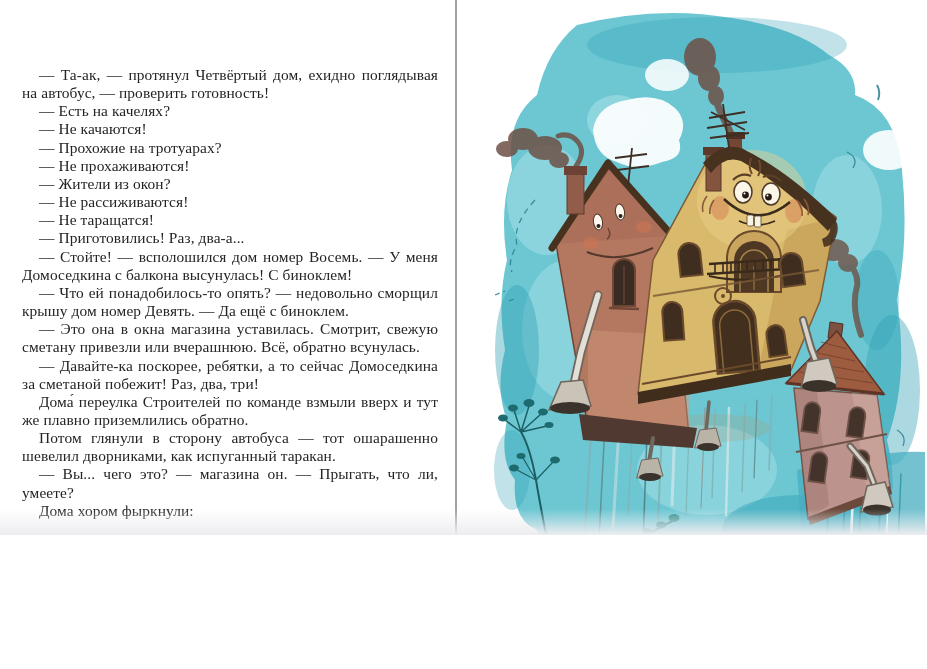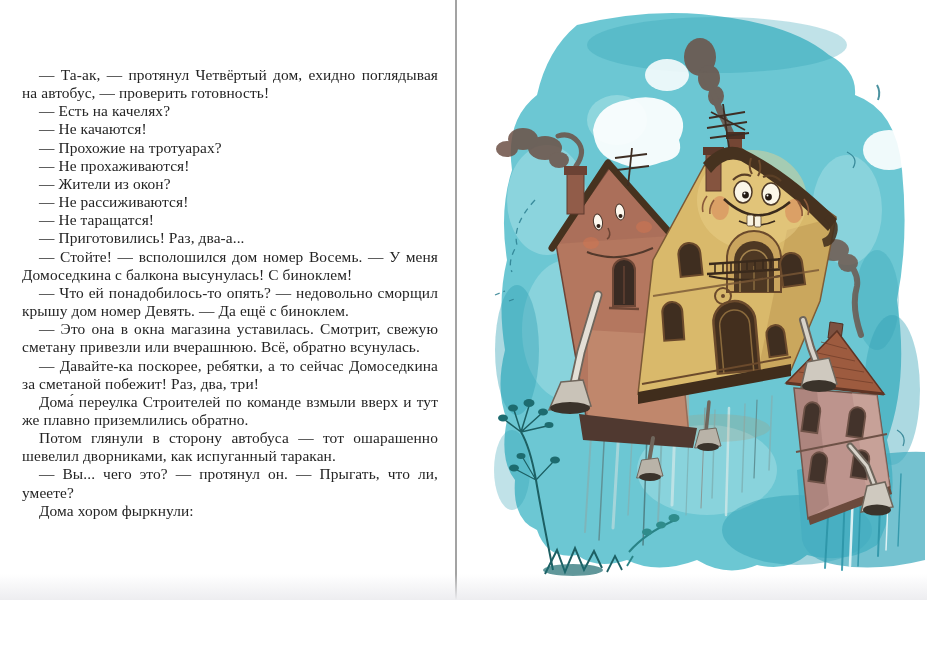--- a/index.html
+++ b/index.html
@@ -1,17 +1,17 @@
 <!DOCTYPE html>
 <html><head>
 <meta charset="utf-8">
 <style>
   html,body { margin:0; padding:0; background:#ffffff; }
   .spread {
-    position:relative; width:927px; height:600px; overflow:hidden;
+    position:relative; width:927px; height:535px; overflow:hidden;
     background:#ffffff;
     font-family:"Liberation Serif","DejaVu Serif",serif;
   }
   .text-block {
     position:absolute; left:22px; top:66px; width:416px;
     font-size:15.4px; line-height:18.15px; color:#242424;
     text-align:justify; letter-spacing:0.1px;
   }
   .text-block p { margin:0; text-indent:17px; }
   .page-number {
@@ -39,21 +39,21 @@
     <p>— Жители из окон?</p>
     <p>— Не рассиживаются!</p>
     <p>— Не таращатся!</p>
     <p>— Приготовились! Раз, два-а...</p>
     <p>— Стойте! — всполошился дом номер Восемь. — У меня Домоседкина с балкона высунулась! С биноклем!</p>
     <p>— Что ей понадобилось-то опять? — недовольно сморщил крышу дом номер Девять. — Да ещё с биноклем.</p>
     <p>— Это она в окна магазина уставилась. Смотрит, свежую сметану привезли или вчерашнюю. Всё, обратно всунулась.</p>
     <p>— Давайте-ка поскорее, ребятки, а то сейчас Домоседкина за сметаной побежит! Раз, два, три!</p>
     <p>Дома́ переулка Строителей по команде взмыли вверх и тут же плавно приземлились обратно.</p>
     <p>Потом глянули в сторону автобуса — тот ошарашенно шевелил дворниками, как испуганный таракан.</p>
-    <p>— Вы... чего это? — протянул он. — Прыгать, что ли, умеете?</p>
+    <p>— Вы... чего это? — магазина он. — Прыгать, что ли, умеете?</p>
     <p>Дома хором фыркнули:</p>
   </div>
   <div class="page-number">70</div>
 
   <div class="divider"></div>
 
   <svg class="illustration" viewBox="0 0 470 669" xmlns="http://www.w3.org/2000/svg">
 
     <g>
       <path opacity="0.92" d="M 120,25 Q 200,5 275,18 Q 340,28 372,55 Q 400,70 398,95 Q 440,110 445,170

